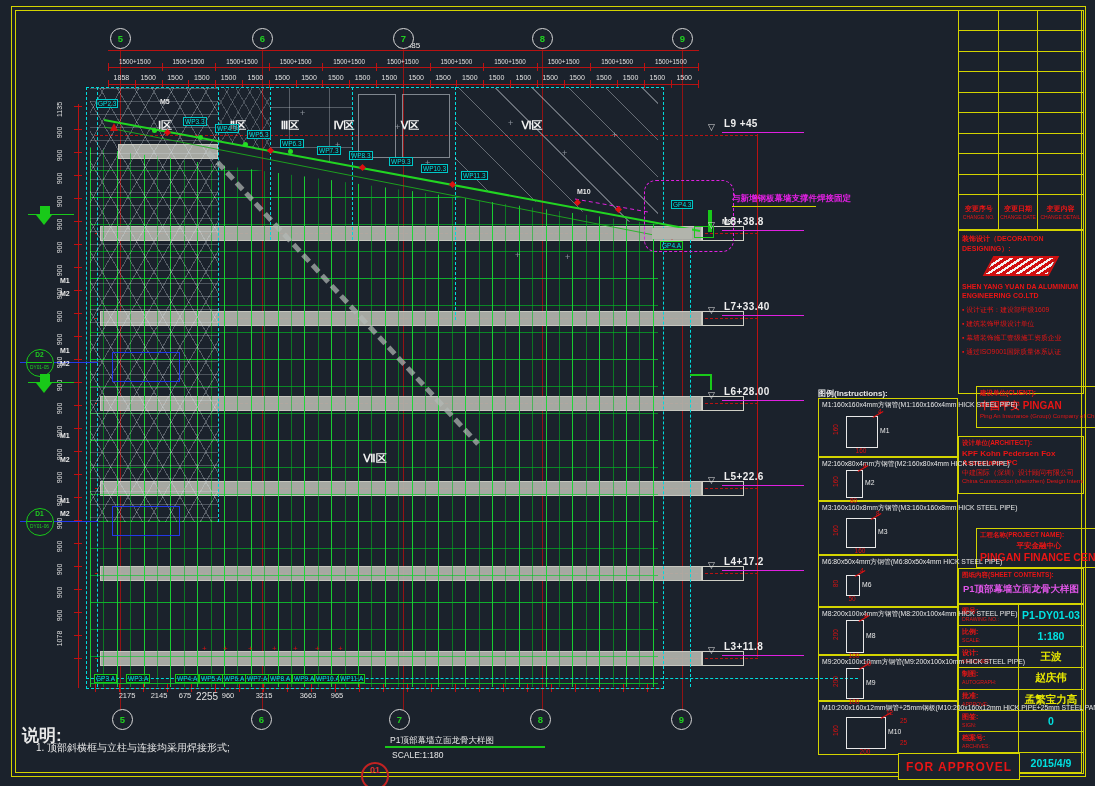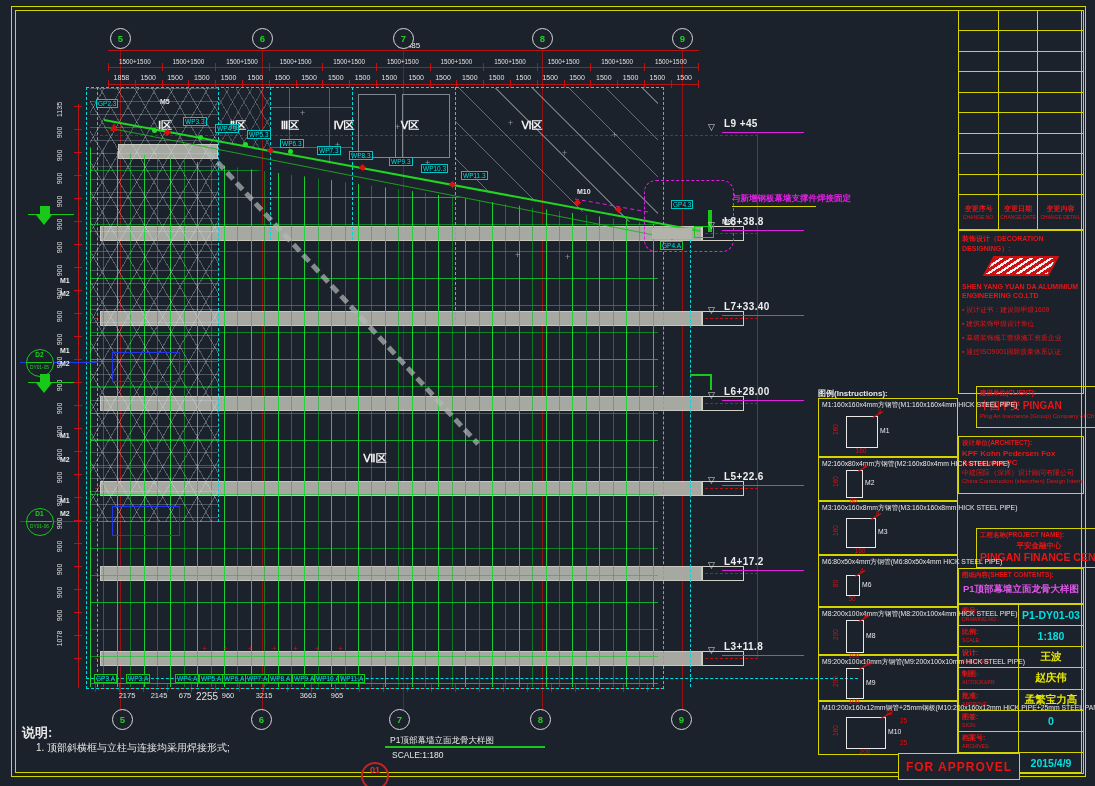--- a/index.html
+++ b/index.html
@@ -68,21 +68,21 @@
   <div class="abs" style="left:652px;top:228px;width:40px;height:11px;background:#b2b4ac;z-index:5;"></div>
   <div class="abs" style="left:694px;top:226px;width:18px;height:10px;border:1px solid #19c919;z-index:5;"></div>
   <div class="abs" style="left:708px;top:210px;width:4px;height:22px;background:#19c919;z-index:5;"></div>
   <div class="abs" style="left:690px;top:374px;width:20px;height:14px;border-top:2px solid #19c919;border-right:2px solid #19c919;z-index:5;"></div>
 
   <div class="abs magtx" style="left:732px;top:193px;font-size:8.5px;font-weight:bold;z-index:6;color:#e020e0;white-space:nowrap;">与新增钢板幕墙支撑件焊接固定</div>
   <div class="abs" style="left:732px;top:206px;width:84px;height:1px;background:#d4d400;z-index:6;"></div>
 
   <div class="abs whitetx" style="left:398px;top:41px;font-size:8px;z-index:6;">57485</div>
 
-  <div class="abs whitetx" style="left:22px;top:724px;font-size:13px;font-weight:bold;z-index:6;">说明:</div>
+  <div class="abs whitetx" style="left:22px;top:724px;font-size:17px;font-weight:bold;z-index:6;">说明:</div>
   <div class="abs whitetx" style="left:36px;top:741px;font-size:10px;z-index:6;">1. 顶部斜横框与立柱与连接均采用焊接形式;</div>
 
   <div class="abs" style="left:361px;top:734px;width:24px;height:24px;border:2px solid #c22222;border-radius:50%;z-index:6;color:#e03030;font:bold 9px/12px 'Liberation Sans',sans-serif;text-align:center;margin-top:28px;"><span>01</span></div>
   <div class="abs" style="left:385px;top:746px;width:160px;height:2px;background:#19c919;z-index:6;"></div>
   <div class="abs whitetx" style="left:390px;top:735px;font-size:8.5px;z-index:6;white-space:nowrap;">P1顶部幕墙立面龙骨大样图</div>
   <div class="abs whitetx" style="left:392px;top:750px;font-size:8.5px;z-index:6;">SCALE:1:180</div>
 
   <div id="dwg-anno" class="abs" style="left:0;top:0;width:1095px;height:786px;">
       <div class="abs" style="left: 120px; top: 48px; width: 1px; height: 664px; background: rgb(168, 16, 16); opacity: 0.85; z-index: 1;"></div>
       <div class="abs" style="left: 110px; top: 28px; width: 19px; height: 19px; border: 1px solid rgb(216, 216, 216); border-radius: 50%; color: rgb(32, 208, 32); font: bold 9.5px / 19px &quot;Liberation Sans&quot;, sans-serif; text-align: center; background: rgb(27, 34, 44); z-index: 6;">5</div>
@@ -484,21 +484,21 @@
         </div>
         <div style="flex: 1 1 0%; display: flex; align-items: center; justify-content: center; font-size: 10.5px; font-weight: bold; color: rgb(0, 224, 224);">1:180</div>
       </div>
       <div style="flex: 1 1 0%; display: flex; border-bottom: 1px solid rgb(212, 212, 0);">
         <div style="width: 56px; border-right: 1px solid rgb(212, 212, 0); padding: 1px 0px 0px 3px;">
           <div style="font-size: 7px; font-weight: bold; color: rgb(232, 21, 21);">设计:</div>
           <div style="font-size: 5.2px; color: rgb(232, 21, 21); white-space: nowrap;">DESIGNER:</div>
         </div>
         <div style="flex: 1 1 0%; display: flex; align-items: center; justify-content: center; font-size: 10.5px; font-weight: bold; color: rgb(232, 232, 0);">王波</div>
       </div>
-      <div style="flex: 1 1 0%; display: flex; border-bottom: 1px solid rgb(212, 212, 0); font-family: Liberation Serif, serif;">
+      <div style="flex: 1 1 0%; display: flex; border-bottom: 1px solid rgb(212, 212, 0);">
         <div style="width: 56px; border-right: 1px solid rgb(212, 212, 0); padding: 1px 0px 0px 3px;">
           <div style="font-size: 7px; font-weight: bold; color: rgb(232, 21, 21);">制图:</div>
           <div style="font-size: 5.2px; color: rgb(232, 21, 21); white-space: nowrap;">AUTOGRAPH:</div>
         </div>
         <div style="flex: 1 1 0%; display: flex; align-items: center; justify-content: center; font-size: 10.5px; font-weight: bold; color: rgb(232, 232, 0);">赵庆伟</div>
       </div>
       <div style="flex: 1 1 0%; display: flex; border-bottom: 1px solid rgb(212, 212, 0);">
         <div style="width: 56px; border-right: 1px solid rgb(212, 212, 0); padding: 1px 0px 0px 3px;">
           <div style="font-size: 7px; font-weight: bold; color: rgb(232, 21, 21);">批准:</div>
           <div style="font-size: 5.2px; color: rgb(232, 21, 21); white-space: nowrap;">APPROVE:</div>

